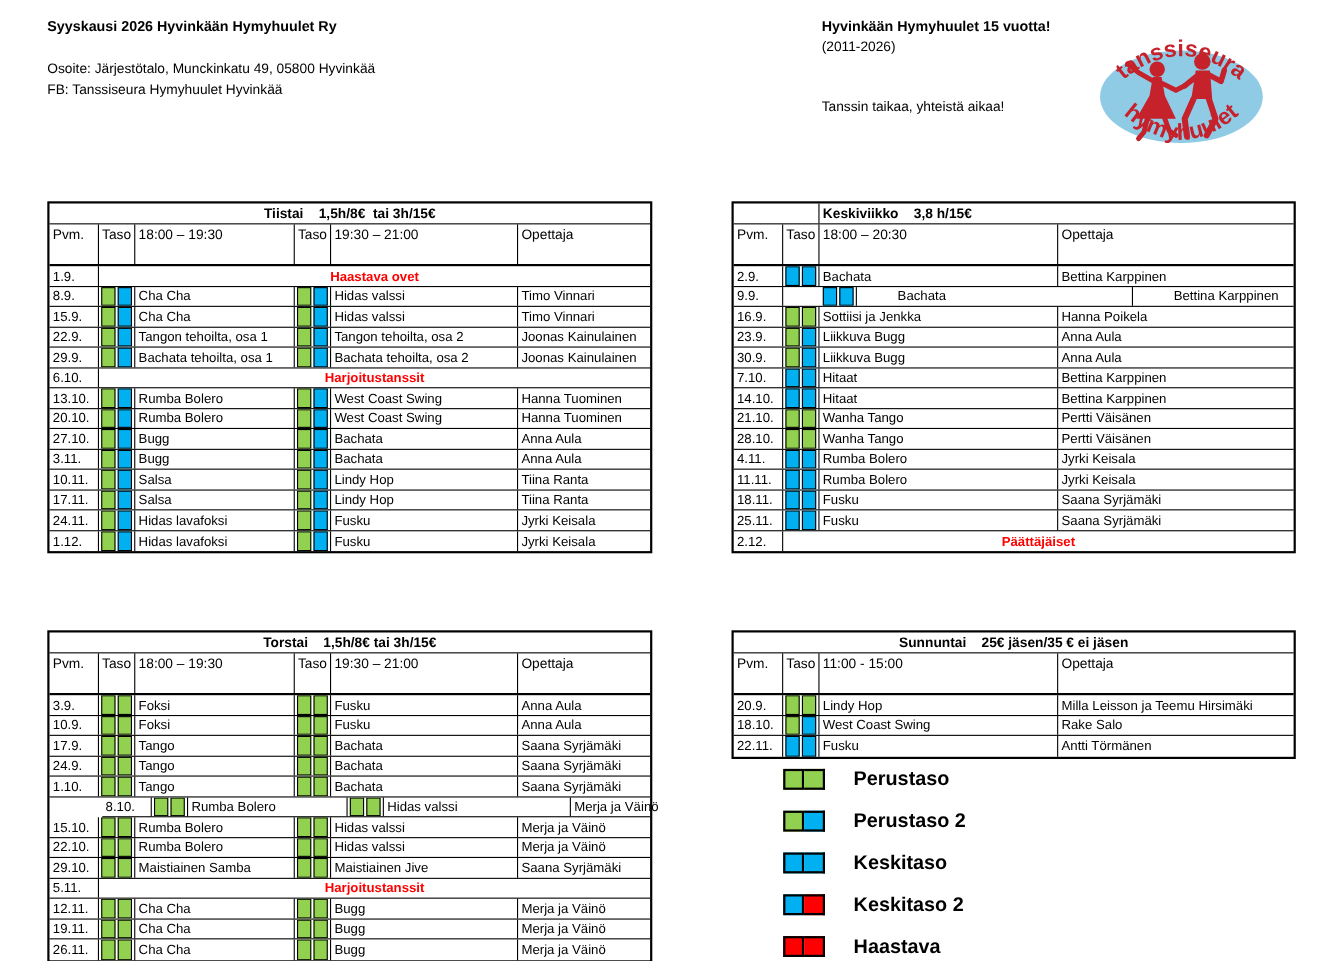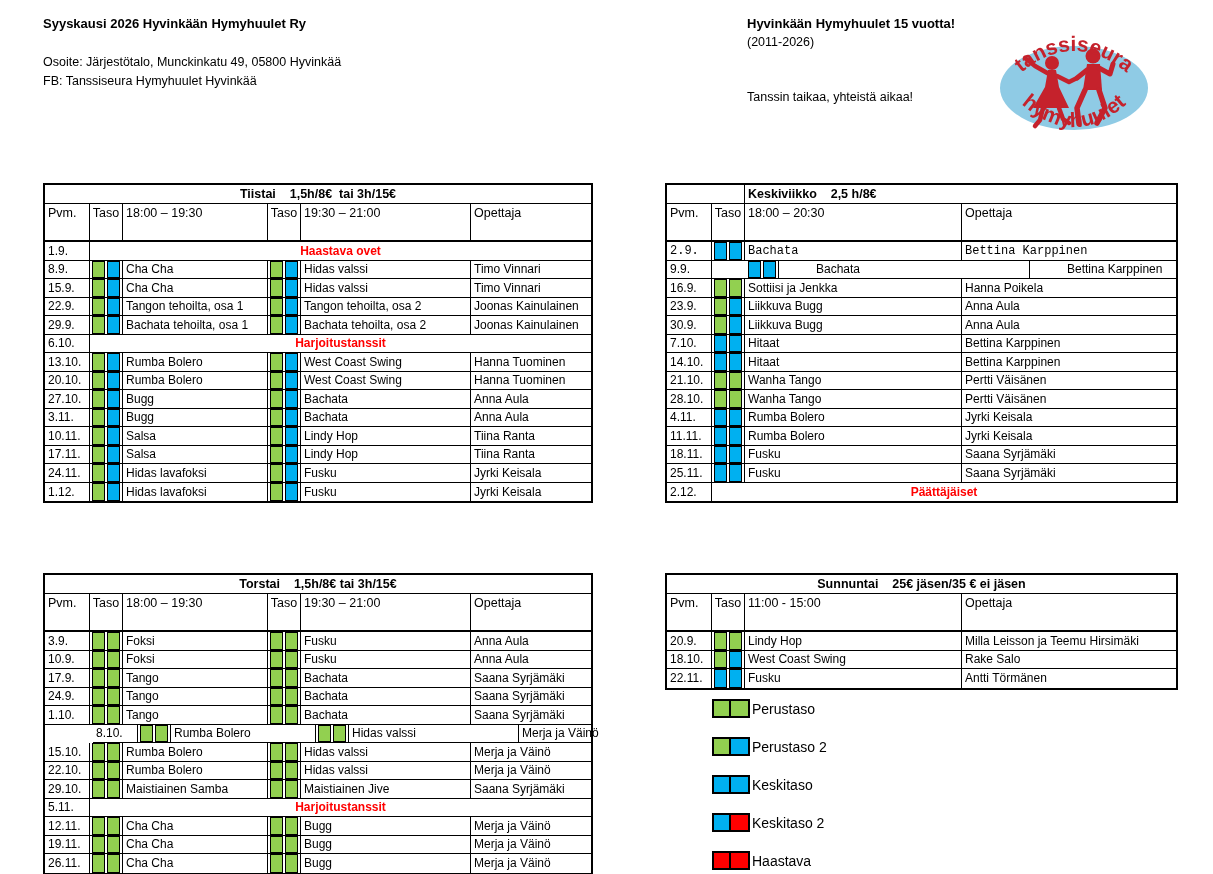--- a/index.html
+++ b/index.html
@@ -49,21 +49,21 @@
   .taso-cell { padding:0; justify-content:center; gap:2px; }
   .sq { display:block; width:13px; height:100%; border:1px solid #000; }
   .special-cell { justify-content:center; padding-left:0; color:#FF0000; font-weight:bold; }
 
   
   .legend { position:absolute; left:712px; top:699px; }
   .legend-item { display:flex; align-items:center; height:19px; margin-bottom:19px; }
   .legend-sqs { display:flex; }
   .legend-sq { width:19px; height:19px; border:2px solid #000; }
   .legend-sq + .legend-sq { border-left:none; }
-  .legend-label { font-weight:normal; font-size:14px; margin-left:2px; white-space:pre; }
+  .legend-label { font-weight:bold; font-size:18px; margin-left:26px; white-space:pre; }
 </style>
 </head>
 <body>
 
 <div class="page">
 
   <div class="hdr-left">
     <div class="hdr-title">Syyskausi 2026 Hyvinkään Hymyhuulet Ry</div>
     <div class="hdr-line">Osoite: Järjestötalo, Munckinkatu 49, 05800 Hyvinkää</div>
     <div class="hdr-line">FB: Tanssiseura Hymyhuulet Hyvinkää</div>
@@ -217,28 +217,28 @@
         <div class="tbl-row" style="grid-template-columns: 45px 33px 145px 33px 170px 120px;">
           <div class="cell">1.12.</div>
           <div class="cell taso-cell"><span class="sq" style="background: rgb(146, 208, 80);"></span><span class="sq" style="background: rgb(0, 176, 240);"></span></div>
           <div class="cell">Hidas lavafoksi</div>
           <div class="cell taso-cell"><span class="sq" style="background: rgb(146, 208, 80);"></span><span class="sq" style="background: rgb(0, 176, 240);"></span></div>
           <div class="cell">Fusku</div>
           <div class="cell">Jyrki Keisala</div>
         </div>
       </div>
       <div class="tbl" style="left: 665px; top: 183px; width: 513px;">
-        <div class="tbl-title"><div class="title-indent" style="width: 78px;"></div><div class="title-text left">Keskiviikko    2,5 h/8€</div></div>
+        <div class="tbl-title"><div class="title-indent" style="width: 78px;"></div><div class="title-text left">Keskiviikko    3,8 h/15€</div></div>
         <div class="tbl-hdr" style="grid-template-columns: 45px 33px 217px 214px;">
           <div class="hcell">Pvm.</div>
           <div class="hcell center">Taso</div>
           <div class="hcell">18:00 – 20:30</div>
           <div class="hcell">Opettaja</div>
         </div>
-        <div class="tbl-row" style="grid-template-columns: 45px 33px 217px 214px; font-family: Liberation Mono, monospace;">
+        <div class="tbl-row" style="grid-template-columns: 45px 33px 217px 214px;">
           <div class="cell">2.9.</div>
           <div class="cell taso-cell"><span class="sq" style="background: rgb(0, 176, 240);"></span><span class="sq" style="background: rgb(0, 176, 240);"></span></div>
           <div class="cell">Bachata</div>
           <div class="cell">Bettina Karppinen</div>
         </div>
         <div class="tbl-row" style="grid-template-columns: 45px 33px 217px 214px; gap: 34px;">
           <div class="cell">9.9.</div>
           <div class="cell taso-cell"><span class="sq" style="background: rgb(0, 176, 240);"></span><span class="sq" style="background: rgb(0, 176, 240);"></span></div>
           <div class="cell">Bachata</div>
           <div class="cell">Bettina Karppinen</div>

